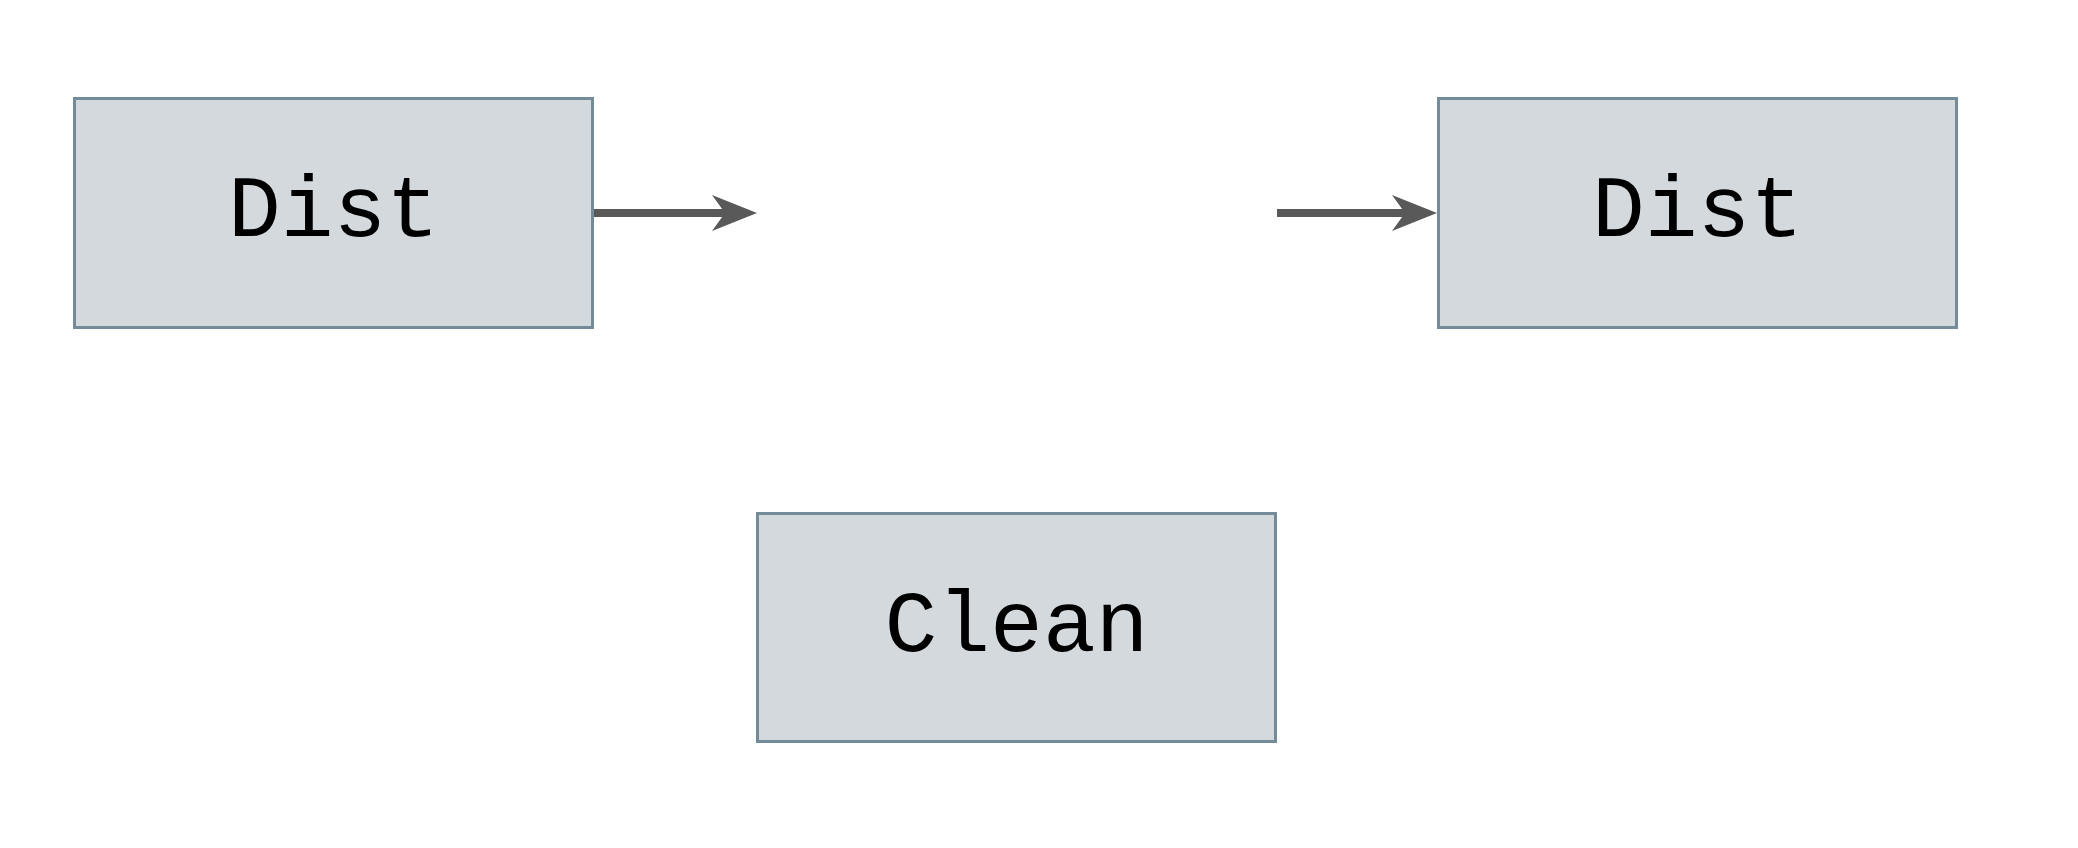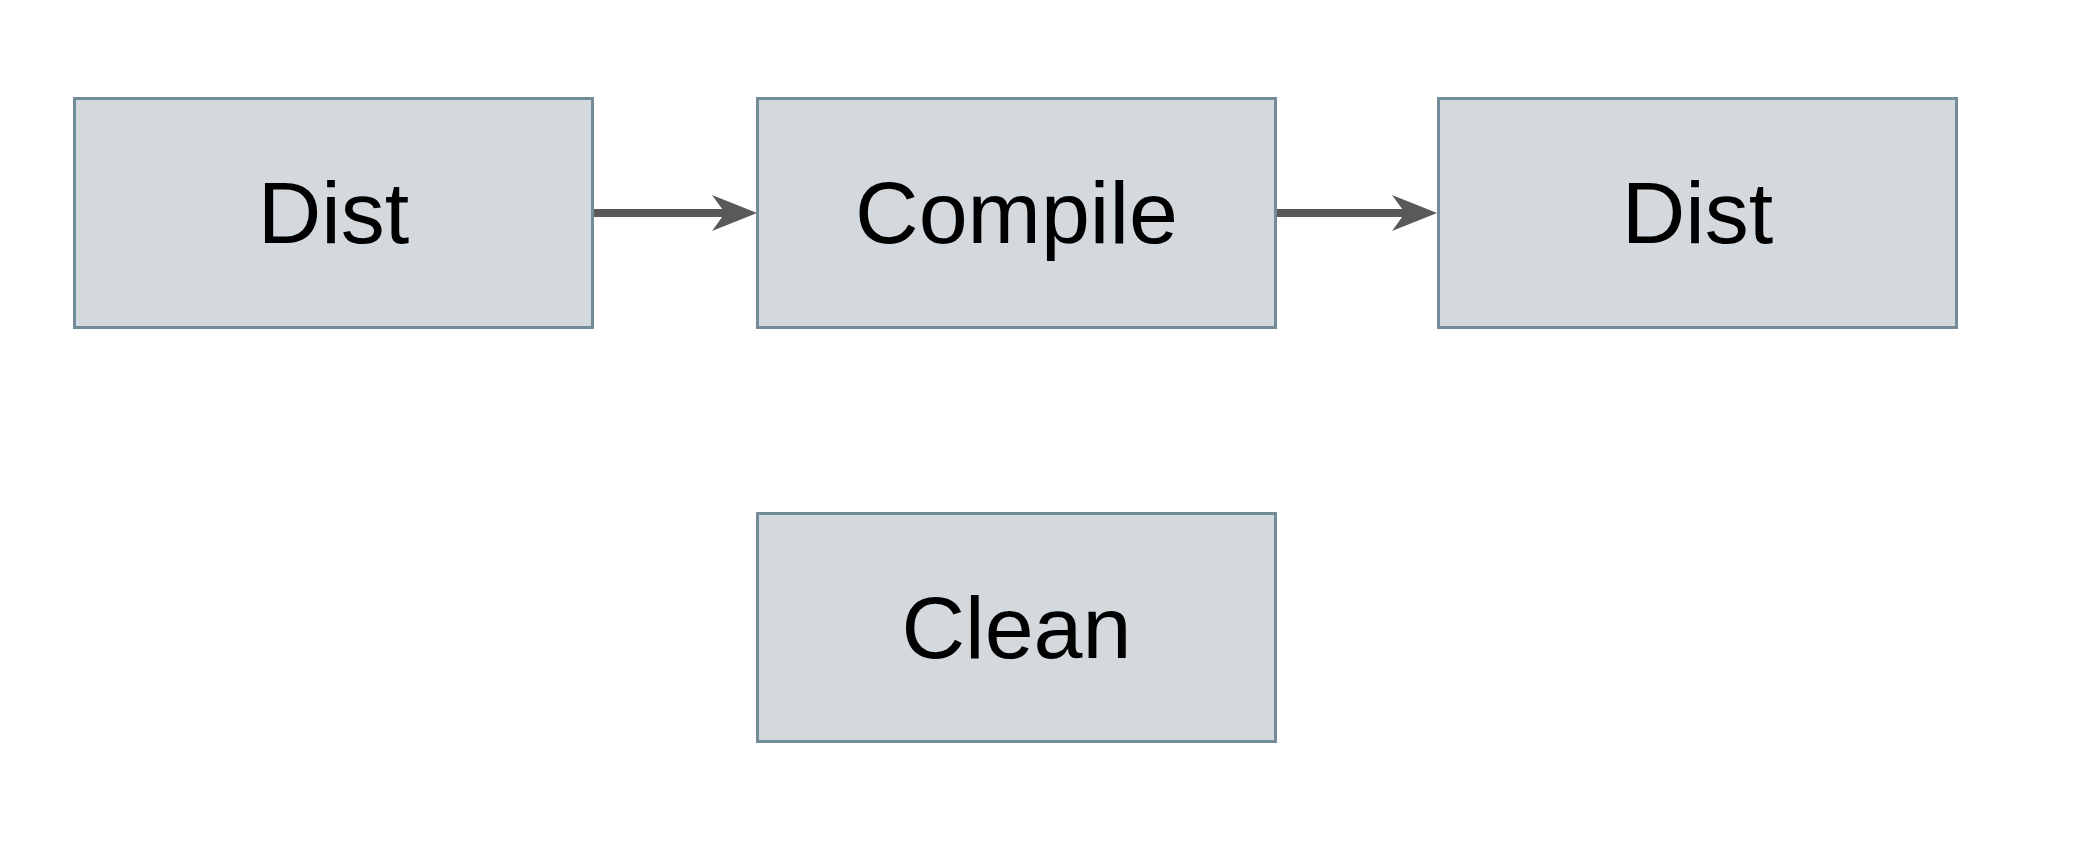--- a/index.html
+++ b/index.html
@@ -6,21 +6,21 @@
     margin: 0;
     padding: 0;
     background: #ffffff;
   }
   .canvas {
     position: relative;
     width: 2078px;
     height: 812px;
     background: var(--bg, #ffffff);
     overflow: hidden;
-    font-family: Liberation Sans, sans-serif;
+    font-family: Liberation Mono, monospace;
   }
   .node {
     position: absolute;
     width: 521px;
     height: 232px;
     background: var(--node-fill, #d3d9dc);
     border: 3px solid var(--node-border, #748b9a);
     box-sizing: border-box;
     display: flex;
     align-items: center;
@@ -62,23 +62,20 @@
 
   <div class="node" id="node-dist">
     <span class="label">Dist</span>
   </div>
 
   <svg class="edge" id="edge-1" viewBox="0 0 163 44">
     <line class="shaft" x1="0" y1="22" x2="133" y2="22"></line>
     <polygon class="head" points="163,22 118,4 131,22 118,40"></polygon>
   </svg>
 
-  <div class="node" id="node-compile">
-    <span class="label">Compile</span>
-  </div>
 
   <svg class="edge" id="edge-2" viewBox="0 0 160 44">
     <line class="shaft" x1="0" y1="22" x2="130" y2="22"></line>
     <polygon class="head" points="160,22 115,4 128,22 115,40"></polygon>
   </svg>
 
   <div class="node" id="node-init">
     <span class="label">Dist</span>
   </div>
 

